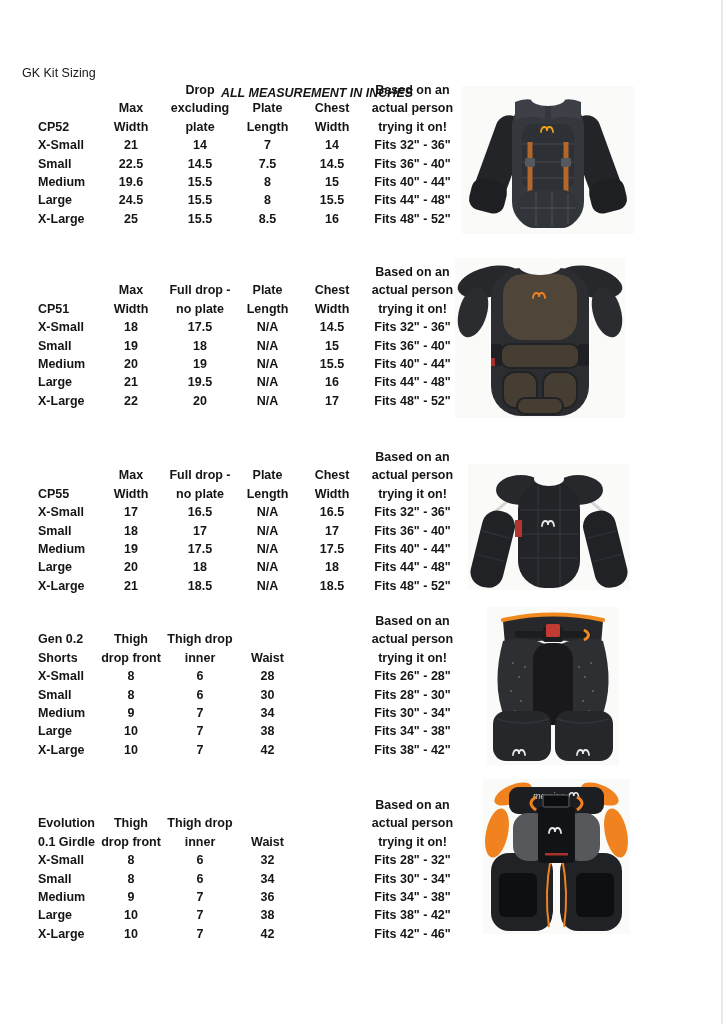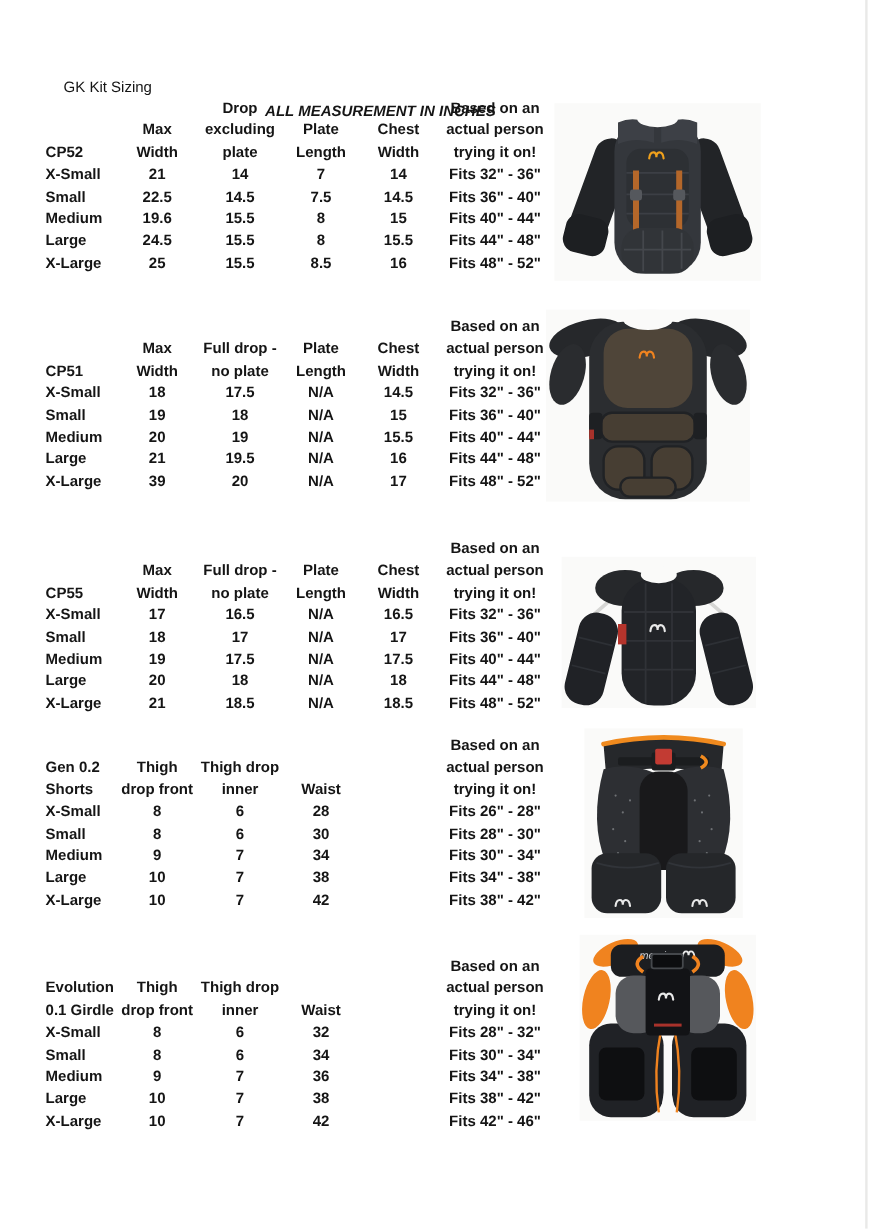--- a/index.html
+++ b/index.html
@@ -1,21 +1,21 @@
 <!DOCTYPE html>
 <html><head>
 <meta charset="utf-8">
 <style>
   html,body{margin:0;padding:0;}
   body{
     width:726px;height:1024px;background:#ffffff;position:relative;
     font-family:"Liberation Sans", sans-serif;color:#151515;overflow:hidden;
   }
   .line{position:absolute;font-size:12.5px;line-height:18.4px;white-space:nowrap;}
-  #doc-label{left:22px;top:64px;margin-left:31px;}
+  #doc-label{left:22px;top:64px;}
   #main-title{left:0;top:64px;width:634px;text-align:center;font-weight:bold;font-style:italic;margin-top:20px;}
   .tbl{
     position:absolute;left:22px;width:436px;
     display:grid;grid-template-columns:78px 62px 76px 59px 70px 91px;
     font-size:12.5px;line-height:18.4px;font-weight:bold;
   }
   #tbl-0{top:81px;}
   #tbl-1{top:263px;}
   #tbl-2{top:448px;}
   #tbl-3{top:612px;}
@@ -125,21 +125,21 @@
     <div class="cell c3">N/A</div>
     <div class="cell c4">15.5</div>
     <div class="cell c5">Fits 40" - 44"</div>
     <div class="cell c0">Large</div>
     <div class="cell c1">21</div>
     <div class="cell c2">19.5</div>
     <div class="cell c3">N/A</div>
     <div class="cell c4">16</div>
     <div class="cell c5">Fits 44" - 48"</div>
     <div class="cell c0">X-Large</div>
-    <div class="cell c1">39</div>
+    <div class="cell c1">22</div>
     <div class="cell c2">20</div>
     <div class="cell c3">N/A</div>
     <div class="cell c4">17</div>
     <div class="cell c5">Fits 48" - 52"</div>
   </div>
 <div class="tbl" id="tbl-2">
     <div class="cell c0"></div>
     <div class="cell c1"></div>
     <div class="cell c2"></div>
     <div class="cell c3"></div>

